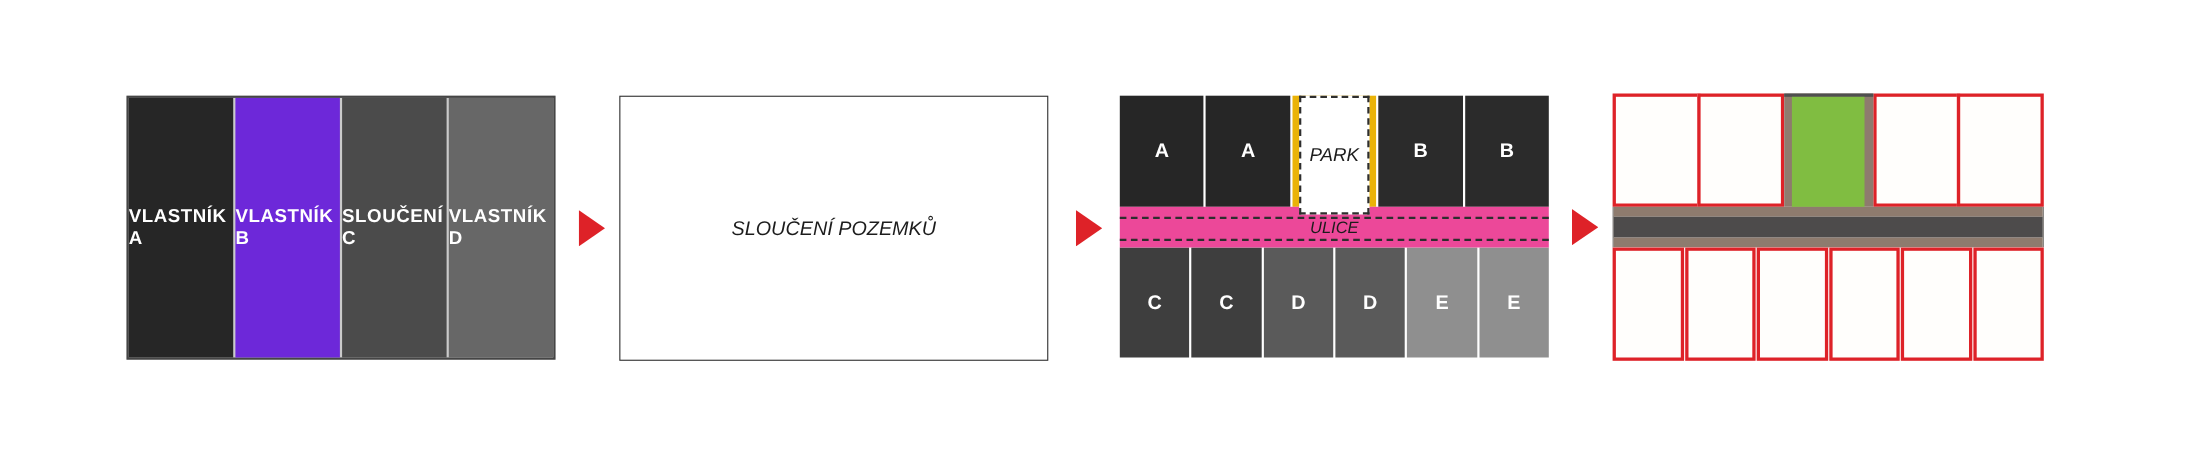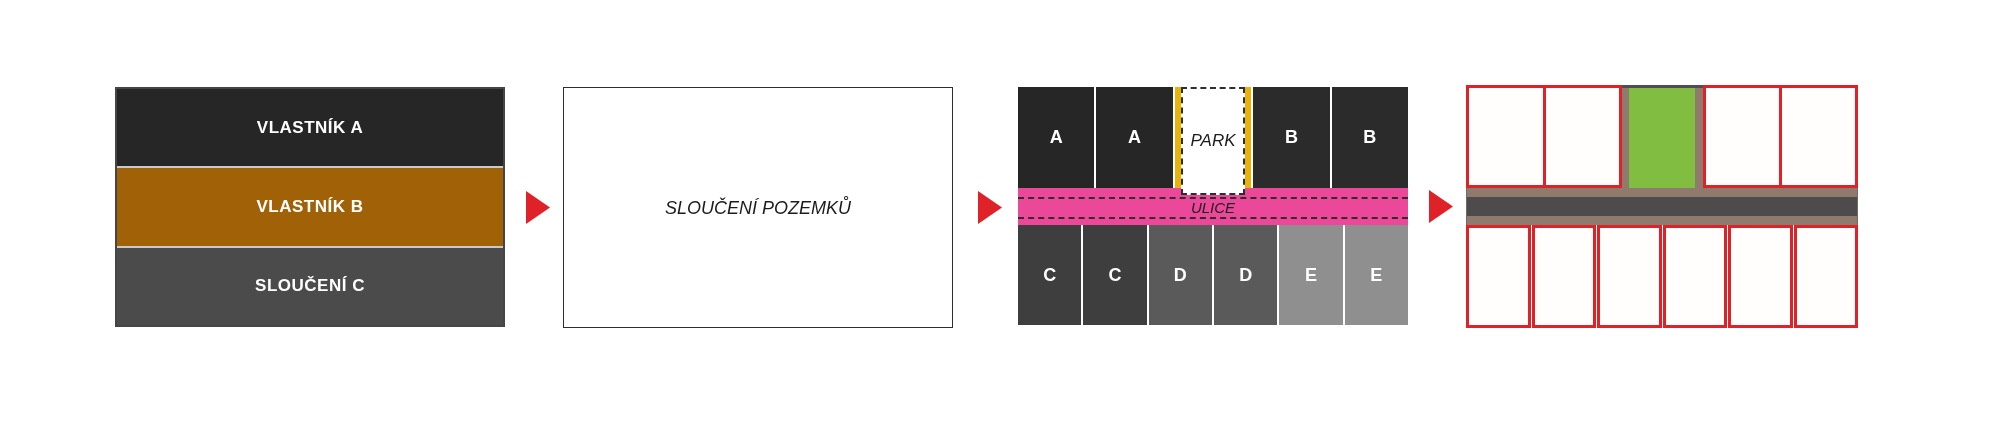--- a/index.html
+++ b/index.html
@@ -10,21 +10,21 @@
     font-family:"Liberation Sans", sans-serif;
     overflow:hidden;
   }
   .panel{position:absolute;box-sizing:border-box;}
 
   
   .p1{
     left:115px;top:87px;width:390px;height:240px;
     border:2px solid #454545;
     background:#cacaca;
-    display:flex;flex-direction:column;gap:2px;
+    display:flex;flex-direction:row;gap:2px;
   }
   .owner-bar{
     flex:1;display:flex;align-items:center;justify-content:center;
     color:#ffffff;font-weight:bold;font-size:17px;letter-spacing:.5px;
   }
 
   
   .arrow{
     position:absolute;width:24px;height:33px;
     clip-path:polygon(0 0,100% 50%,0 100%);
@@ -93,25 +93,28 @@
 </style>
 </head>
 <body>
 
 <div class="canvas">
 
   <div class="panel p1">
     <div class="owner-bar" style="background: rgb(38, 38, 38);">
       <span>VLASTNÍK A</span>
     </div>
-    <div class="owner-bar" style="background: #a16207;">
+    <div class="owner-bar" style="background: #6d28d9;">
       <span>VLASTNÍK B</span>
     </div>
     <div class="owner-bar" style="background: rgb(75, 75, 75);">
       <span>SLOUČENÍ C</span>
+    </div>
+    <div class="owner-bar" style="background: rgb(103, 103, 103);">
+      <span>VLASTNÍK D</span>
     </div>
   </div>
 
   <div class="arrow arrow1" style="background: rgb(222, 34, 40);"></div>
 
   <div class="panel p2">
     <div class="merge-line">SLOUČENÍ POZEMKŮ</div>
   </div>
 
   <div class="arrow arrow2" style="background: rgb(222, 34, 40);"></div>

